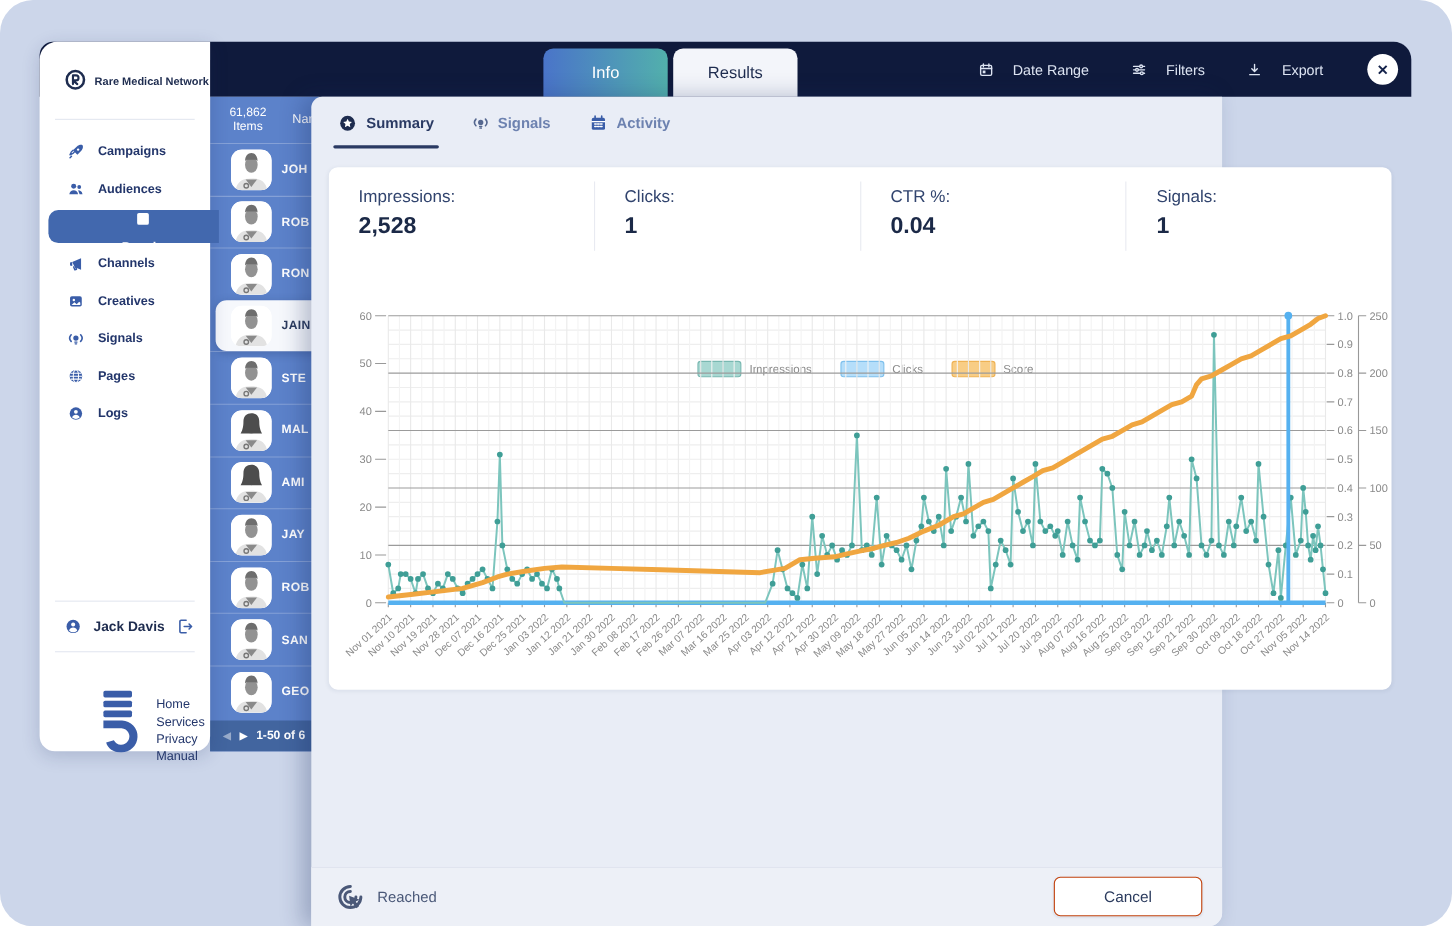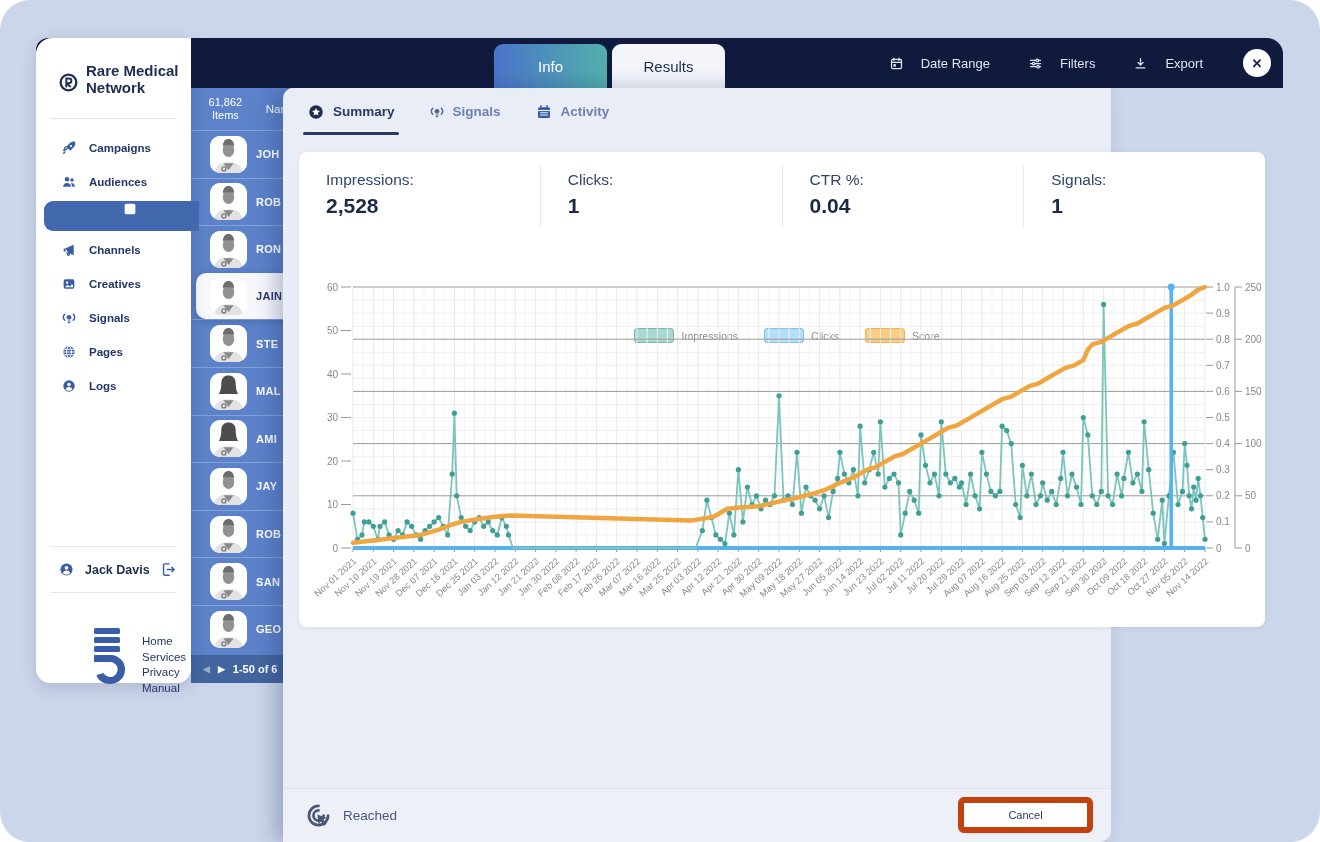--- a/index.html
+++ b/index.html
@@ -10,21 +10,21 @@
     font-size:15px;font-weight:normal;border-radius:9px 9px 0 0;cursor:pointer;}
   .top-tab.info{left:458px;background:linear-gradient(90deg,#4a74c9,#52b0ac);color:#fff;}
   .top-tab.results{left:576px;background:#f3f5fa;color:#1e2c4f;}
   .top-actions{position:absolute;right:80px;top:0;height:50px;display:flex;align-items:center;gap:38px;color:#dde4f2;font-size:13px;}
   .top-action{display:flex;align-items:center;gap:17px;cursor:pointer;}
   .close-btn{position:absolute;left:1207px;top:11px;width:28px;height:28px;border-radius:50%;background:#fff;color:#14224a;
     display:flex;align-items:center;justify-content:center;font-size:13px;font-weight:bold;cursor:pointer;}
   
   .sidebar{position:absolute;left:36px;top:38px;width:155px;height:645px;background:#fff;border-radius:16px 0 14px 14px;
     box-shadow:0 4px 16px rgba(20,40,90,.18);z-index:5;}
-  .brand{display:flex;align-items:flex-end;gap:7px;padding:24px 0 0 22px;color:#1e2c4f;font-size:15px;font-weight:bold;}
+  .brand{display:flex;align-items:center;gap:7px;padding:24px 0 0 22px;color:#1e2c4f;font-size:10px;font-weight:bold;}
   .side-divider{height:1px;background:#e3e7f0;margin:22px 14px 14px 14px;}
   .side-items{margin-top:6px;}
   .side-item{display:flex;align-items:center;gap:12px;height:30px;margin:4px 0 4px 0;padding-left:24px;color:#23366b;
     font-size:11.5px;font-weight:bold;cursor:pointer;}
   .side-item .ic{color:#3a5da8;display:flex;width:17px;justify-content:center;}
   .side-item.active{background:#4268ae;color:#fff;margin-left:8px;padding-left:16px;border-radius:9px 0 0 9px;width:139px;flex-direction:column;}
   .side-item.active .ic{color:#fff;}
   .user-divider{height:1px;background:#e3e7f0;margin:0 14px;}
   .user-row{position:absolute;left:0;top:508px;width:100%;}
   .user-inner{display:flex;align-items:center;gap:10px;padding:14px 14px 14px 22px;color:#1e2c4f;font-size:12.5px;font-weight:bold;}
@@ -61,22 +61,22 @@
   .stat .lbl{font-size:15.5px;color:#31446e;}
   .stat .val{font-size:21px;font-weight:bold;color:#1b2947;margin-top:5px;}
   .chart-wrap{position:absolute;left:12px;top:176px;width:952px;height:292px;}
   .legend{position:absolute;left:0;right:0;top:0;display:flex;justify-content:center;gap:26px;align-items:center;}
   .leg-item{display:flex;align-items:center;gap:7px;font-size:10.5px;color:#8a8a8a;}
   .leg-swatch{width:38px;height:13px;border-radius:3px;border:1.5px solid;}
   #chart{position:absolute;left:0;top:-64px;}
   .m-footer{position:absolute;left:0;right:0;bottom:0;height:53px;background:#edf0f7;border-top:1px solid #dfe3ee;
     border-radius:0 0 12px 0;display:flex;align-items:center;}
   .reached{display:flex;align-items:center;gap:11px;padding-left:22px;color:#4a5878;font-size:13.5px;}
-  .cancel-btn{position:absolute;right:18px;top:8px;width:135px;height:36px;background:#fff;border:6px solid #c2410c;
-    border-radius:6px;font-size:11px;color:#2b3b5e;display:flex;align-items:center;justify-content:center;cursor:pointer;
+  .cancel-btn{position:absolute;right:18px;top:8px;width:135px;height:36px;background:#fff;border:1px solid #c2410c;
+    border-radius:6px;font-size:14px;color:#2b3b5e;display:flex;align-items:center;justify-content:center;cursor:pointer;
     box-shadow:0 1px 2px rgba(30,50,90,.08);font-family:"Liberation Sans",sans-serif;}
 </style>
 </head>
 <body>
 
 <div class="frame">
 
   <div class="topbar">
     <div class="top-tab info">Info</div>
     <div class="top-tab results">Results</div>

